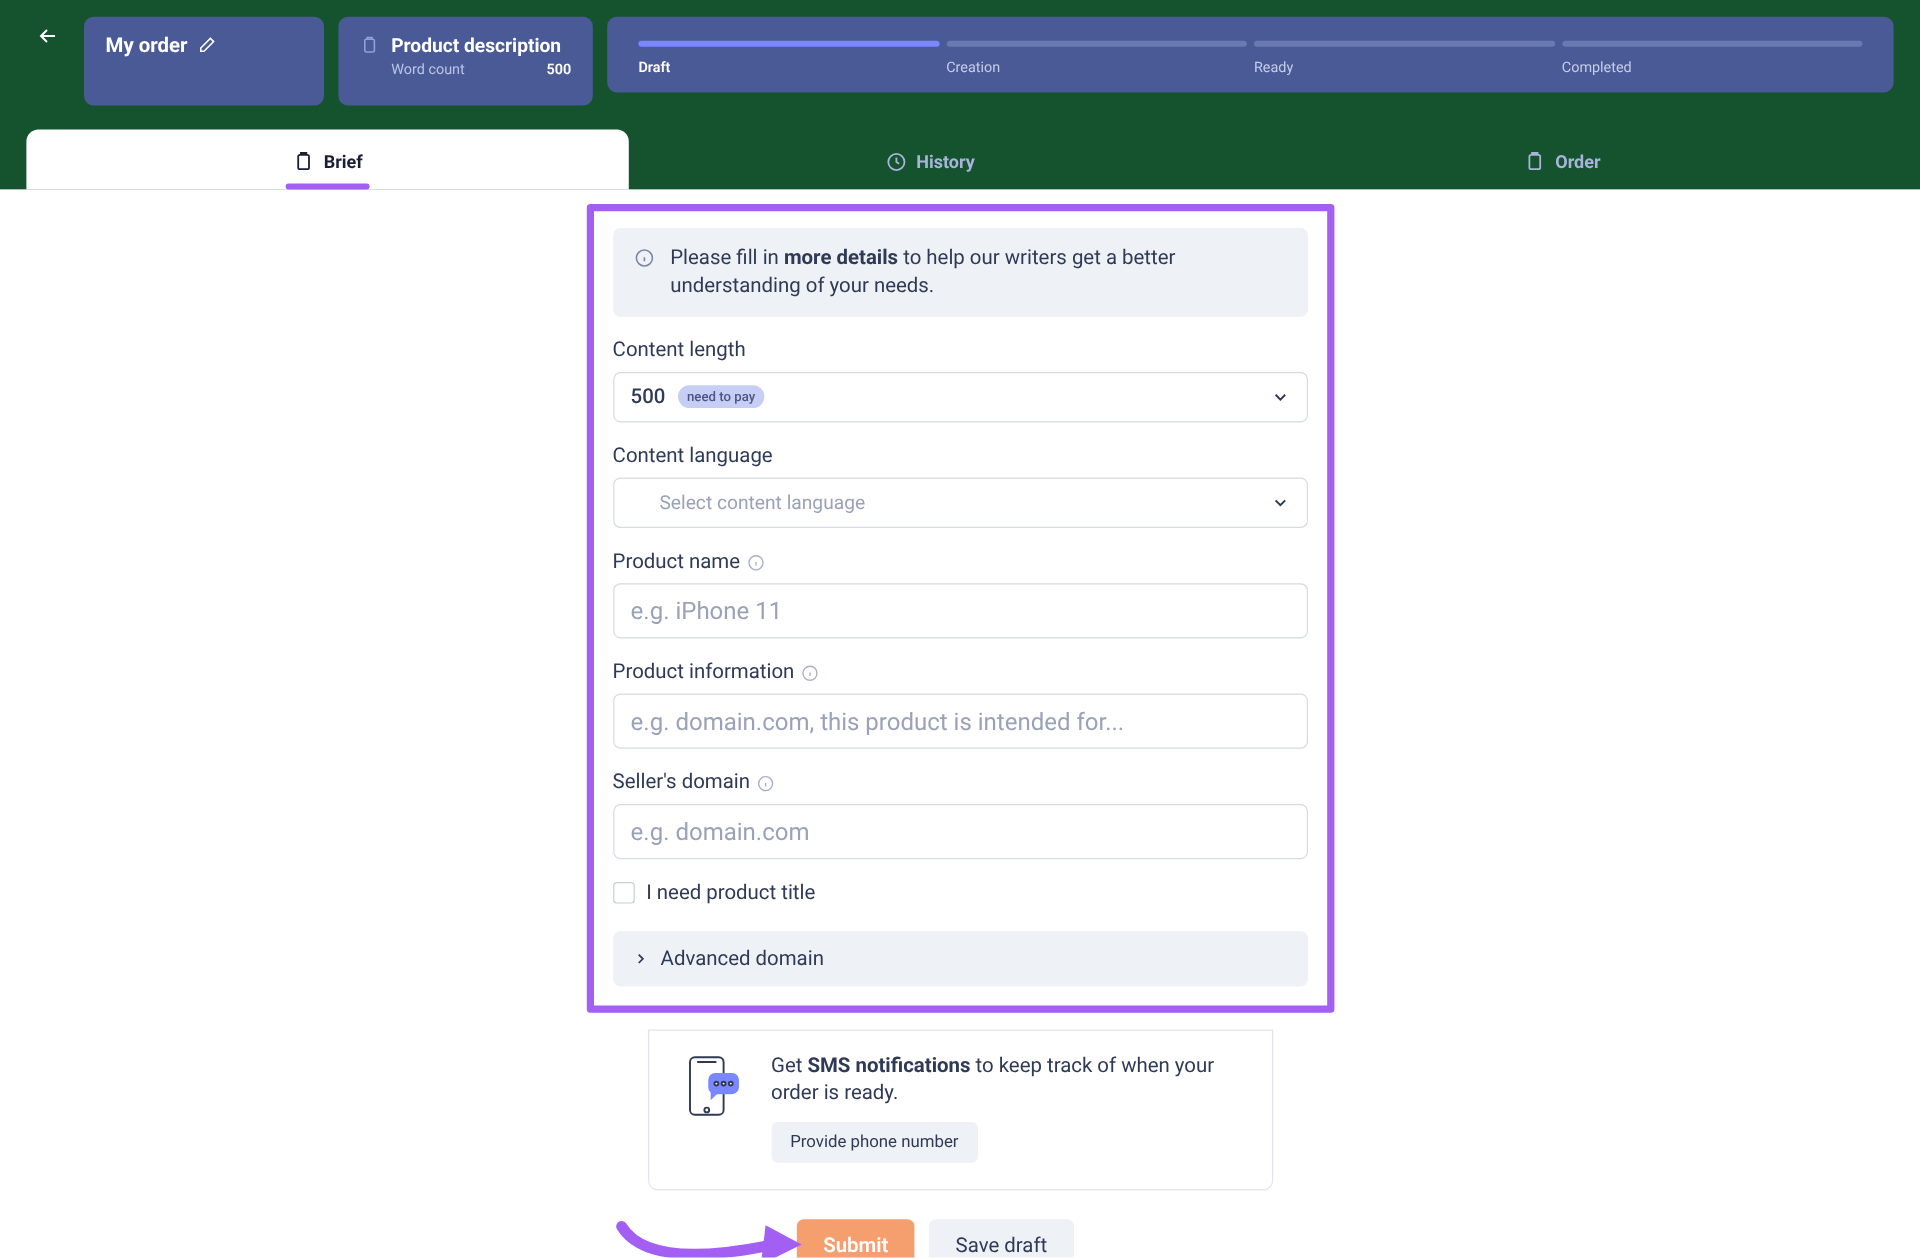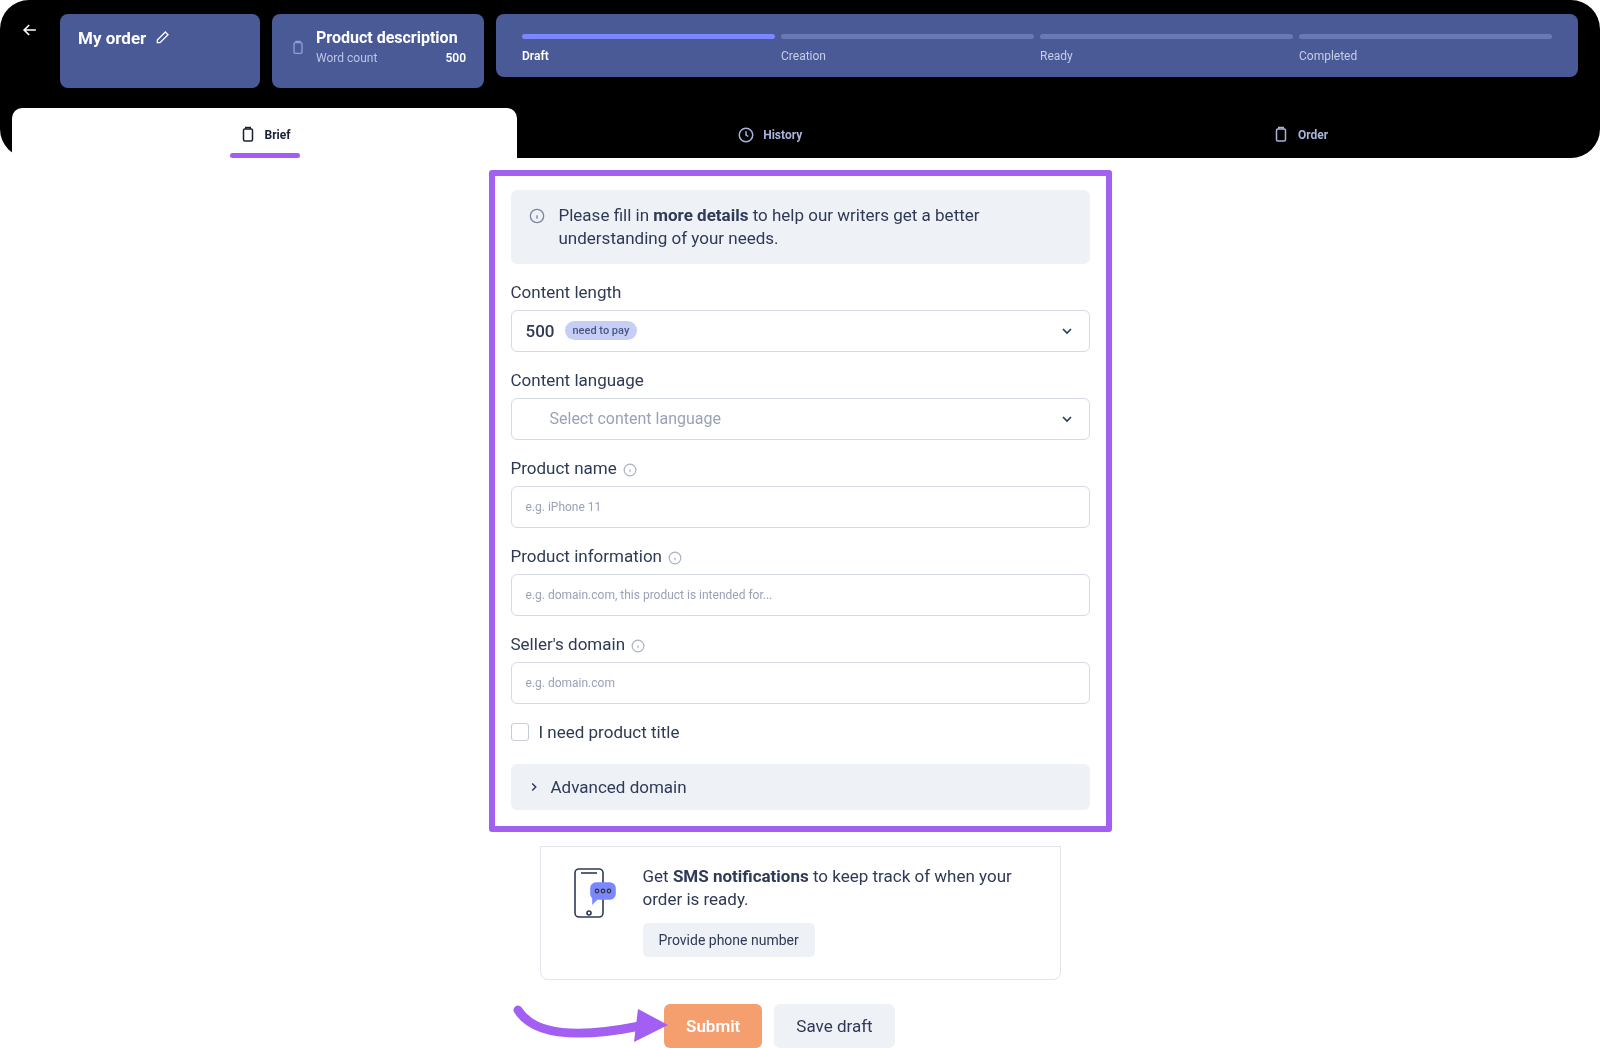--- a/index.html
+++ b/index.html
@@ -1,60 +1,60 @@
 <!DOCTYPE html>
 <html><head>
 <meta charset="utf-8">
 <style>
 * { box-sizing: border-box; margin: 0; padding: 0; font-family: -apple-system, BlinkMacSystemFont, "Segoe UI", Roboto, Helvetica, Arial, sans-serif; }
 body { background: #fff; width: 1600px; height: 1048px; overflow: hidden; }
 
-.header-area { background: #000000; padding: 14px 22px 0 12px; border-radius: 29px; }
+.header-area { background: #14532d; padding: 14px 22px 0 22px; }
 .header-row { display: flex; gap: 12px; align-items: flex-start; }
 
 .back-btn { color: #fff; font-size: 20px; padding: 6px 8px; cursor: pointer; display: flex; align-items: center; }
 
 .card { background: #495a96; border-radius: 8px; padding: 14px 18px; color: #fff; min-height: 74px; display: flex; flex-direction: column; justify-content: flex-start; }
 .card-order { width: 200px; }
 .card-product { width: 212px; }
 .card-order-title { font-weight: 700; font-size: 17px; display: flex; align-items: center; gap: 8px; }
 .pencil-icon { width: 16px; height: 16px; display: inline-flex; }
-.card-product-row { display: flex; gap: 10px; align-items: center; }
+.card-product-row { display: flex; gap: 10px; align-items: flex-start; }
 .clipboard-small { width: 16px; height: 16px; flex-shrink: 0; margin-top: 2px; color: #8ea0e0; }
 .card-product-title { font-weight: 700; font-size: 16px; line-height: 1.2; }
 .card-product-sub { display: flex; justify-content: space-between; font-size: 12px; color: #bcc5e6; margin-top: 4px; }
 .card-product-sub .val { color: #fff; font-weight: 600; }
 
 .progress-card { flex: 1; background: #495a96; border-radius: 8px; padding: 20px 26px 14px 26px; }
 .progress-bars { display: flex; gap: 6px; margin-bottom: 10px; }
 .progress-seg { height: 5px; flex: 1; border-radius: 3px; background: #6a79b3; }
 .progress-seg.active { background: #7b87ff; }
 .progress-labels { display: flex; gap: 6px; }
 .progress-label { flex: 1; font-size: 12px; color: #c6cde8; }
 .progress-label.active { color: #fff; font-weight: 600; }
 
 .tabs { display: flex; margin-top: 20px; }
-.tab { flex: 1; text-align: center; padding: 18px 0 14px 0; font-size: 12px; font-weight: 700; color: #a9b4dd; cursor: pointer; display: flex; align-items: center; justify-content: center; gap: 8px; position: relative; }
+.tab { flex: 1; text-align: center; padding: 18px 0 14px 0; font-size: 15px; font-weight: 700; color: #a9b4dd; cursor: pointer; display: flex; align-items: center; justify-content: center; gap: 8px; position: relative; }
 .tab.active { background: #fff; color: #1a1f36; border-radius: 10px 10px 0 0; }
 .tab.active::after { content: ""; position: absolute; bottom: 0; left: 50%; transform: translateX(-50%); width: 70px; height: 5px; background: #a35ef2; border-radius: 3px; }
 .tab svg { width: 18px; height: 18px; }
 .tab:last-child { flex: 1.1; }
 
 .content { background: #fff; padding-top: 12px; padding-bottom: 60px; }
 
 .highlight-box { width: 623px; margin: 0 auto 0 auto; border: 6px solid #a35ef2; border-radius: 3px; padding: 14px 16px 16px 16px; }
 .info-banner { background: #eef1f6; border-radius: 6px; padding: 14px 18px; display: flex; gap: 14px; font-size: 17px; color: #2f3a56; line-height: 1.35; }
 .info-banner .i-icon { width: 16px; height: 16px; flex-shrink: 0; margin-top: 3px; color: #7b86a6; }
 .info-banner b { font-weight: 700; }
 
 .field { margin-top: 18px; }
 .field-label { font-size: 17px; color: #2f3a56; margin-bottom: 8px; display: flex; align-items: center; gap: 6px; }
 .field-label .i-icon { width: 14px; height: 14px; color: #a9b0c4; }
 .field-input, .field-select { width: 100%; border: 1px solid #d6dae3; border-radius: 6px; padding: 10px 14px; font-size: 16px; color: #2f3a56; background: #fff; display: flex; align-items: center; justify-content: space-between; cursor: pointer; min-height: 42px; }
-.field-input input { border: none; outline: none; width: 100%; font-size: 12px; color: #2f3a56; }
+.field-input input { border: none; outline: none; width: 100%; font-size: 20px; color: #2f3a56; }
 .field-input input::placeholder, .select-placeholder { color: #9aa2b8; margin-left: 24px; }
 .chev-icon { width: 16px; height: 16px; color: #2f3a56; flex-shrink: 0; }
 .length-value { display: flex; align-items: center; gap: 10px; }
 .length-num { font-size: 17px; font-weight: 500; color: #2f3a56; }
 .badge { background: #c7cef5; color: #4a5585; font-size: 11px; font-weight: 500; padding: 3px 8px; border-radius: 10px; }
 
 .checkbox-row { margin-top: 18px; display: flex; align-items: center; gap: 10px; font-size: 17px; color: #2f3a56; }
 .checkbox { width: 18px; height: 18px; border: 1.5px solid #c6ccd9; border-radius: 3px; background: #fff; cursor: pointer; }
 
 .advanced-row { margin-top: 22px; background: #eef1f6; border-radius: 6px; padding: 13px 16px; display: flex; align-items: center; gap: 10px; font-size: 17px; color: #2f3a56; cursor: pointer; }

